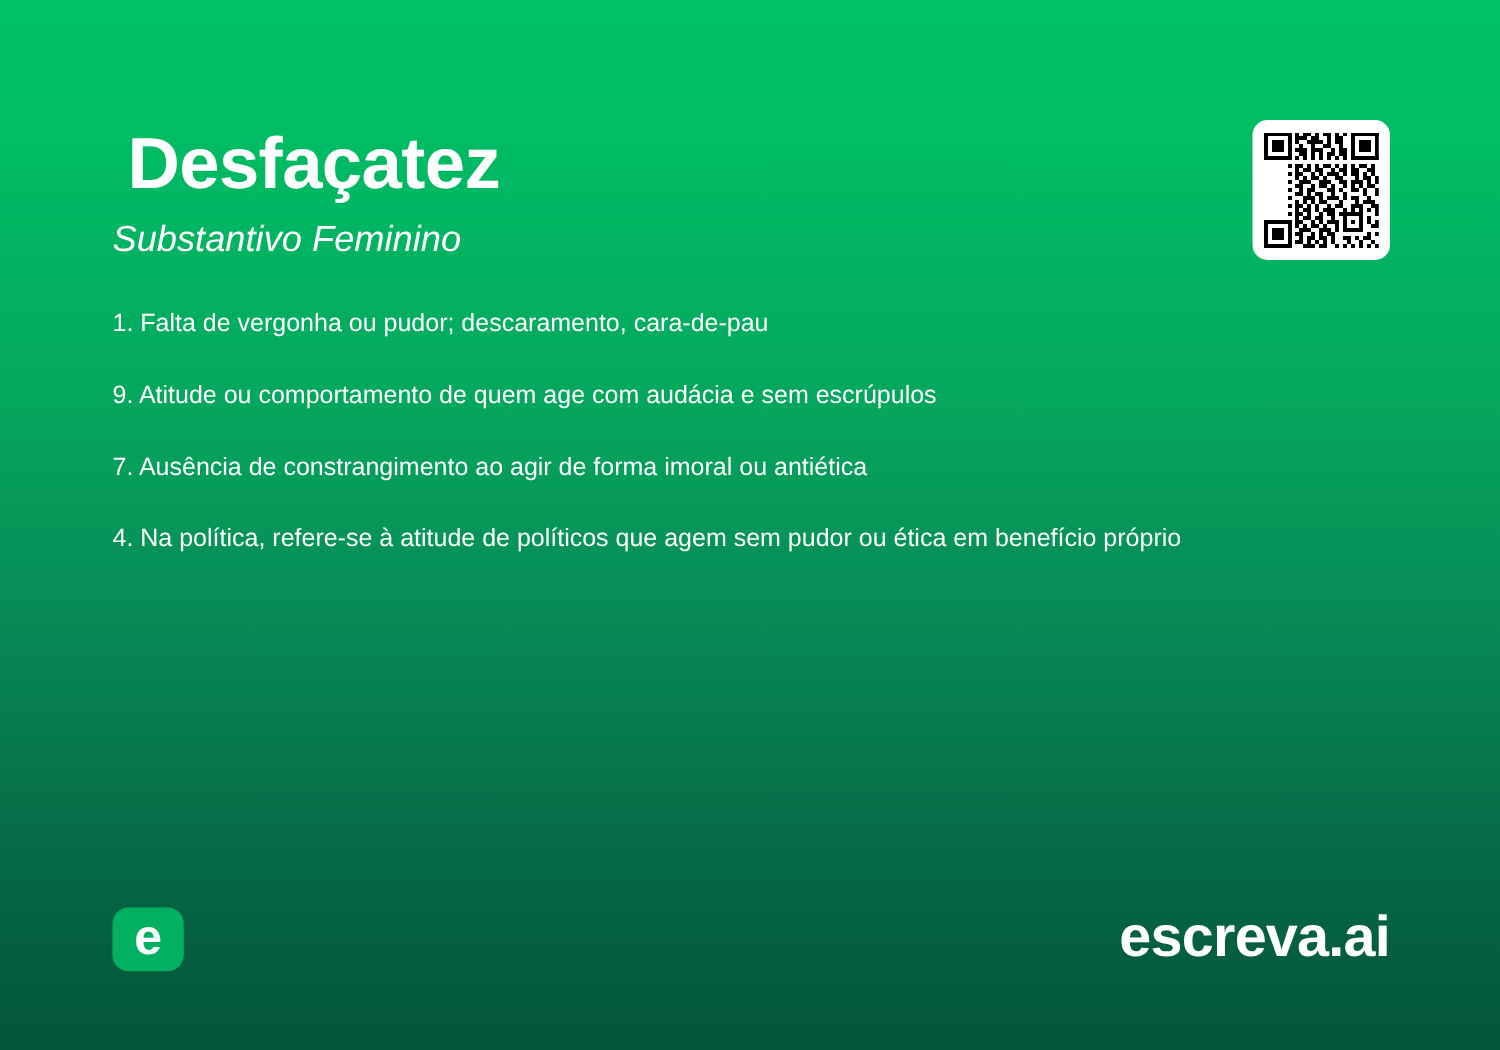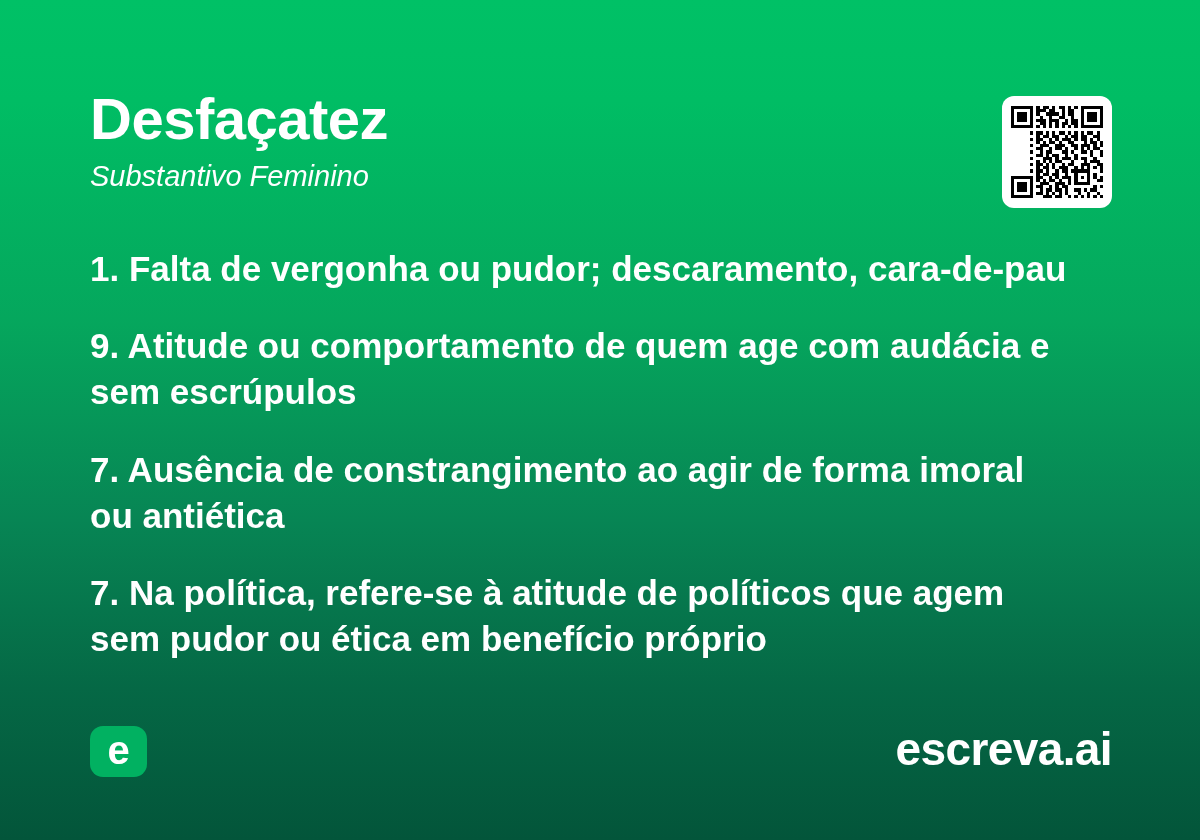--- a/index.html
+++ b/index.html
@@ -35,21 +35,21 @@
     top: 88px;
     right: 90px;
   }
 
   .word-title {
     font-size: 58px;
     font-weight: bold;
     color: #ffffff;
     letter-spacing: -0.5px;
     line-height: 1.08;
-    margin: 0;
+    margin: 12px;
     white-space: nowrap;
   }
 
   .word-class {
     font-size: 29px;
     font-weight: normal;
     color: #ffffff;
     line-height: 1.2;
     margin: 8px 0 0 0;
     white-space: nowrap;
@@ -77,22 +77,22 @@
 
   
   .definitions {
     position: absolute;
     left: 90px;
     top: 246px;
     width: 985px;
   }
 
   .definition {
-    font-size: 35px;
-    font-weight: bold;
+    font-size: 20px;
+    font-weight: normal;
     color: #ffffff;
     line-height: 1.32;
     margin: 0 0 31px 0;
   }
   .definition:last-child { margin-bottom: 0; }
 
   
   .footer {
     position: absolute;
     left: 90px;
@@ -361,21 +361,21 @@
         <rect x="14" y="28" width="1" height="1"></rect>
           <rect x="18" y="28" width="1" height="1"></rect>
       </g>
     </svg>
   </div>
 
   <div class="definitions">
     <p class="definition">1. Falta de vergonha ou pudor; descaramento, cara-de-pau</p>
     <p class="definition">9. Atitude ou comportamento de quem age com audácia e sem escrúpulos</p>
     <p class="definition">7. Ausência de constrangimento ao agir de forma imoral ou antiética</p>
-    <p class="definition">7. Na política, refere-se à atitude de políticos que agem sem pudor ou ética em benefício próprio</p>
+    <p class="definition">4. Na política, refere-se à atitude de políticos que agem sem pudor ou ética em benefício próprio</p>
   </div>
 
   <div class="footer">
     <div class="brand-badge">
       <span class="brand-badge-letter">e</span>
     </div>
     <div class="brand-wordmark">escreva.ai</div>
   </div>
 
 </div>

